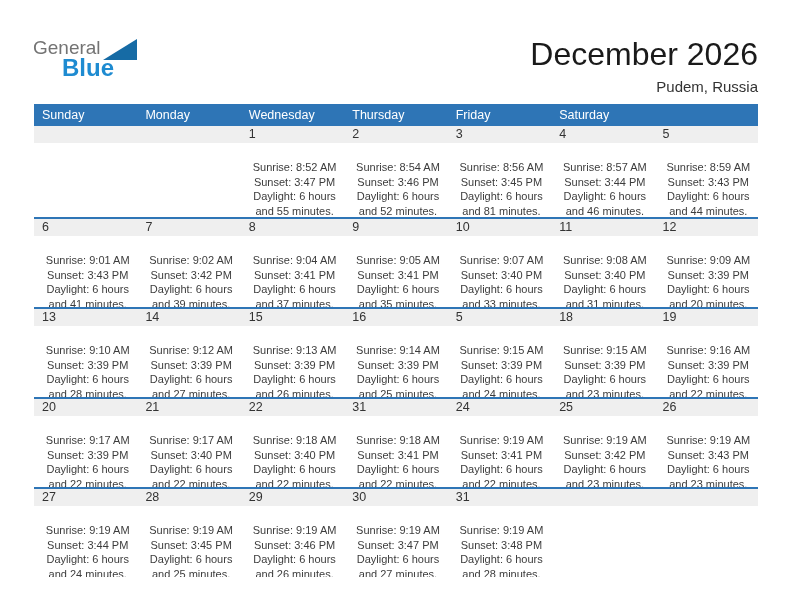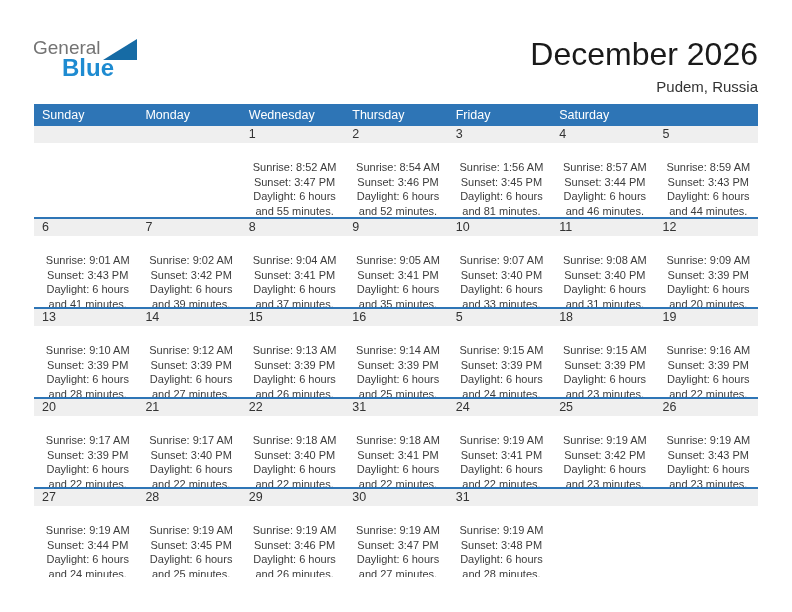--- a/index.html
+++ b/index.html
@@ -118,21 +118,21 @@
             <div class="day-info">
               <div>Sunrise: 8:54 AM</div>
               <div>Sunset: 3:46 PM</div>
               <div>Daylight: 6 hours</div>
               <div>and 52 minutes.</div>
             </div>
           </div>
           <div class="day-cell">
             <div class="day-num">3</div>
             <div class="day-info">
-              <div>Sunrise: 1:56 AM</div>
+              <div>Sunrise: 8:56 AM</div>
               <div>Sunset: 3:45 PM</div>
               <div>Daylight: 6 hours</div>
               <div>and 81 minutes.</div>
             </div>
           </div>
           <div class="day-cell">
             <div class="day-num">4</div>
             <div class="day-info">
               <div>Sunrise: 8:57 AM</div>
               <div>Sunset: 3:44 PM</div>

